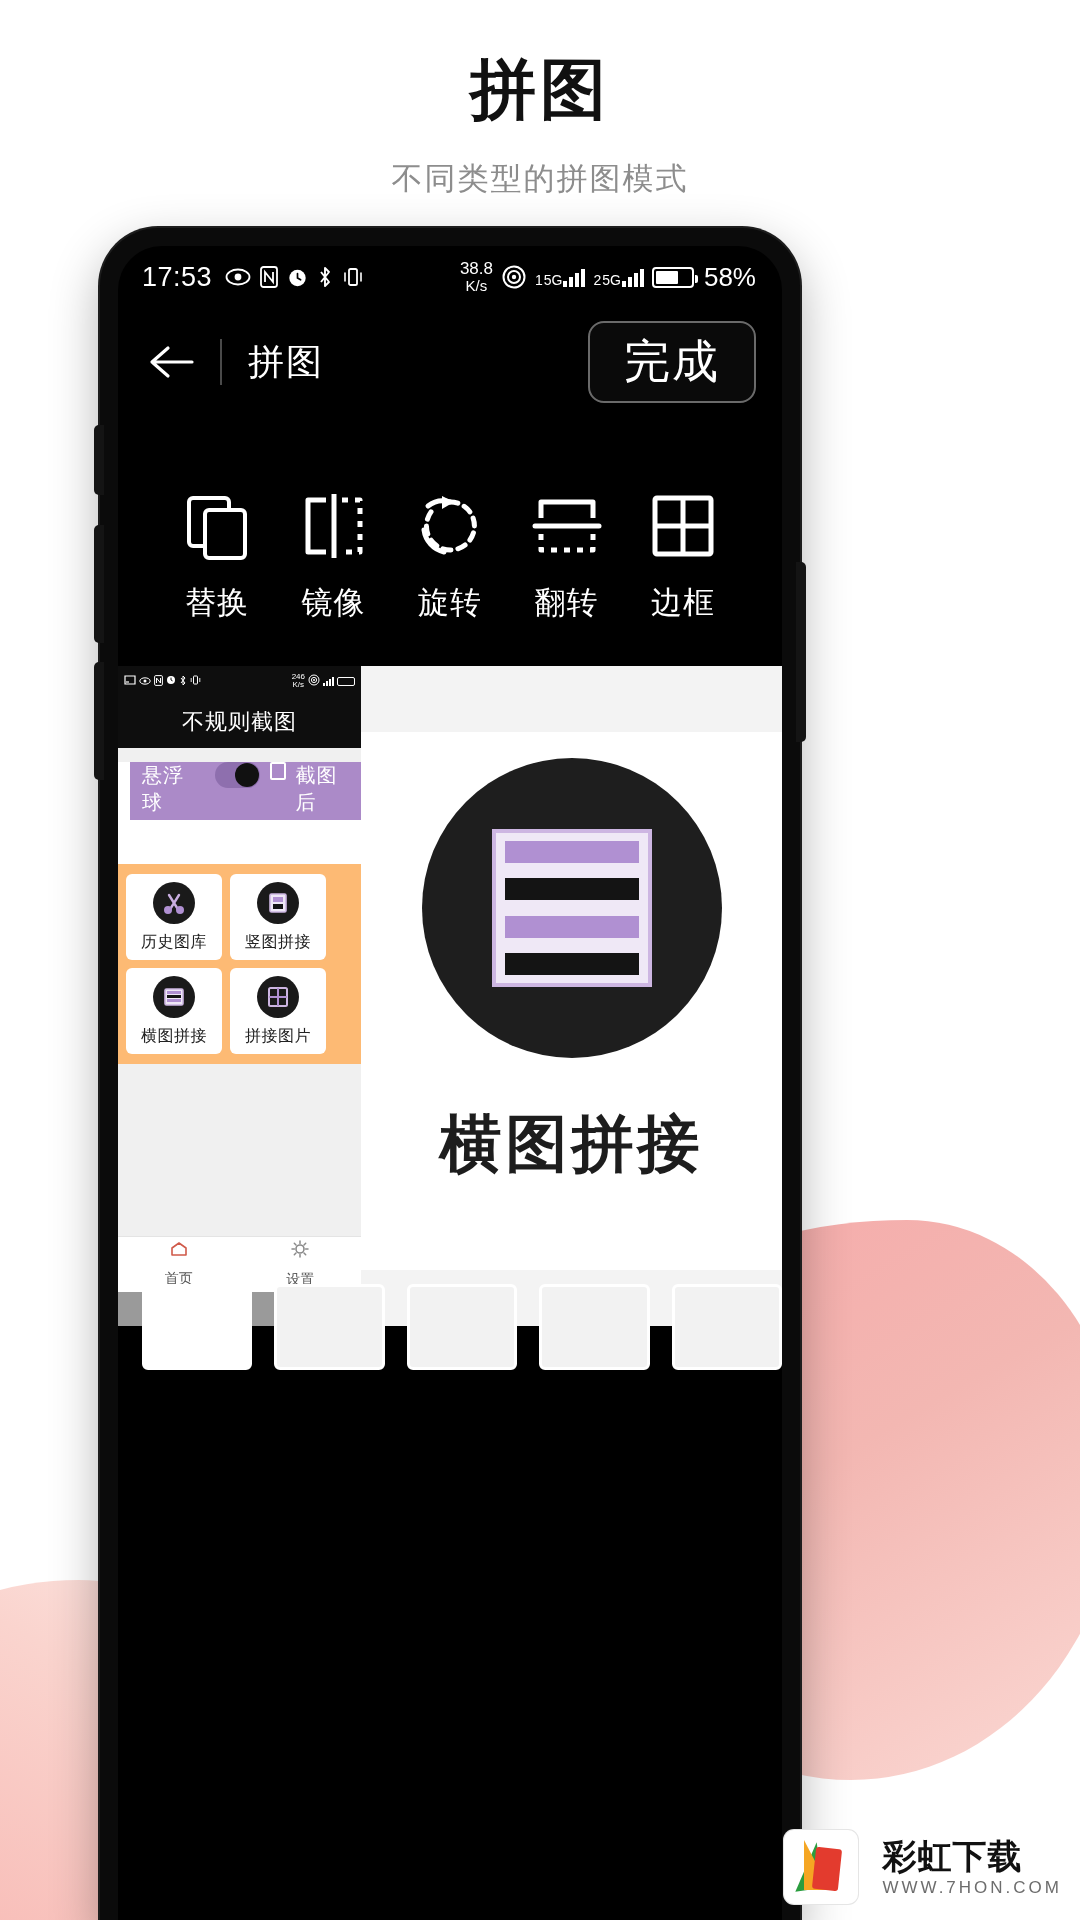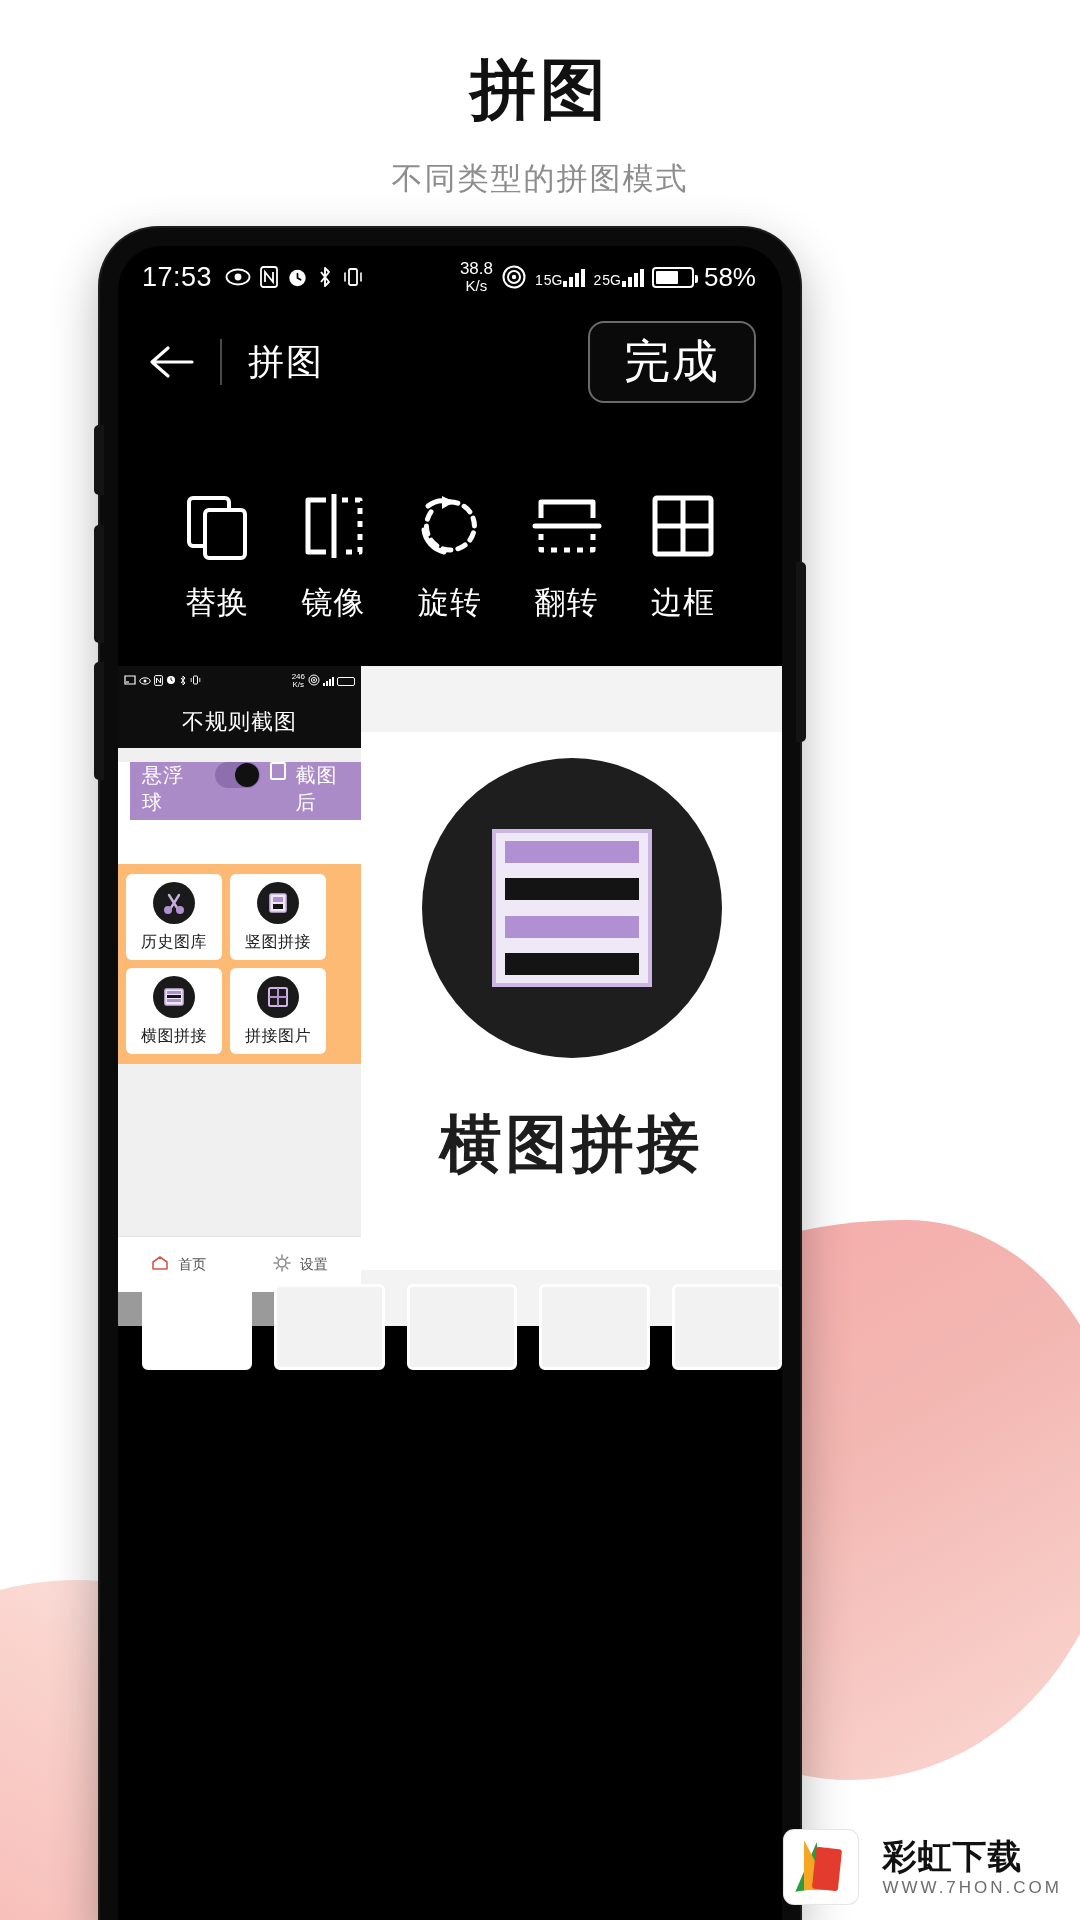--- a/index.html
+++ b/index.html
@@ -238,21 +238,21 @@
     width: 42px; height: 42px; border-radius: 50%;
     background: #1a1a1a; display: flex; align-items: center; justify-content: center;
   }
   .mini-card .clabel { font-size: 16px; color: #222; letter-spacing: 0.5px; }
   .mini-body-fill { flex: 1; background: #f0f0f0; }
   .mini-bottom-nav {
     background: #ffffff; height: 56px;
     display: flex; align-items: center; justify-content: space-around;
     border-top: 1px solid #e4e4e4;
   }
-  .mini-nav-item { display: flex; flex-direction: row; align-items: center; gap: 9px; }
+  .mini-nav-item { display: flex; flex-direction: column; align-items: center; gap: 9px; }
   .mini-nav-item .nlabel { font-size: 14px; color: #555; }
   .mini-sysnav {
     background: #9a9a9a; height: 34px;
     display: flex; align-items: center; justify-content: space-around;
     color: #4a4a4a; font-size: 14px;
   }
 
   .shot-right {
     flex: 1;
     background: #f3f3f3;

